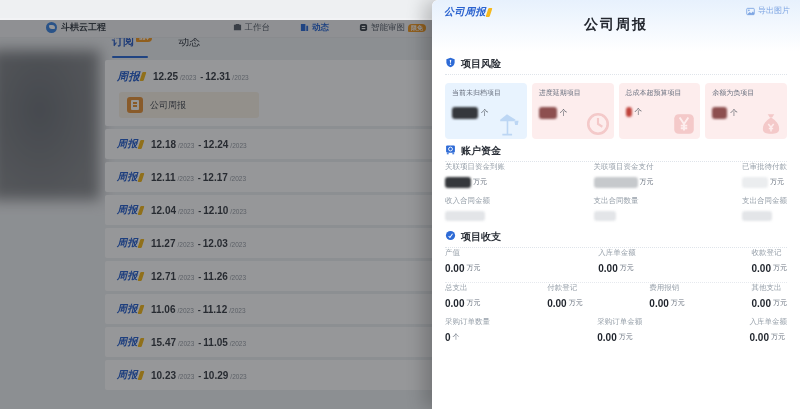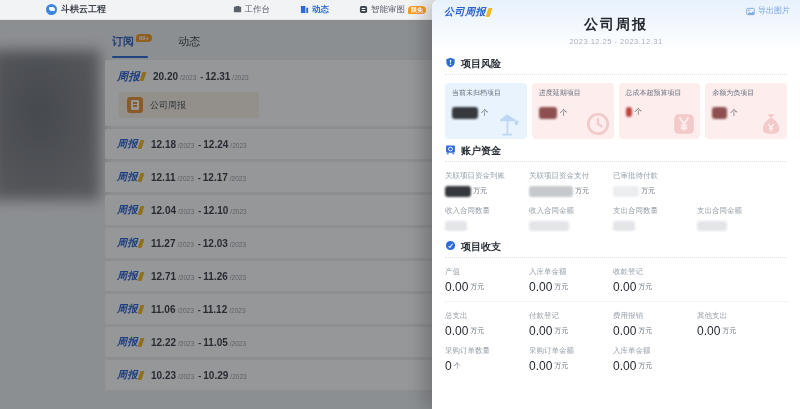--- a/index.html
+++ b/index.html
@@ -1,20 +1,20 @@
 <!DOCTYPE html>
 <html><head>
 <meta charset="utf-8">
 <style>
   html,body{margin:0;padding:0;background:#dfe1e4;}
   .screen{position:relative;width:800px;height:409px;overflow:hidden;
     font-family:"Liberation Sans","DejaVu Sans",sans-serif;background:#eef0f2;
     -webkit-font-smoothing:antialiased;}
   
-  .topbar{position:absolute;left:0;top:0;width:432px;height:20px;background:#f2f3f5;
+  .topbar{position:absolute;left:0;top:18px;width:432px;height:20px;background:#f2f3f5;
     display:flex;align-items:center;z-index:2;border-bottom:1px solid #e8eaec;box-sizing:border-box;}
   .brand{display:flex;align-items:center;gap:4px;margin-left:46px;font-size:9px;color:#3c424a;font-weight:bold;}
   .logo{width:11px;height:11px;border-radius:50%;background:#3f86e0;position:relative;display:inline-block;}
   .logo::after{content:"";position:absolute;left:2.5px;top:3px;width:6px;height:4px;background:#fff;border-radius:1px 3px 1px 3px;}
   .nav{display:flex;align-items:center;gap:30px;margin-left:auto;margin-right:6px;}
   .nav-item{display:flex;align-items:center;gap:3px;font-size:8.5px;color:#5a616b;cursor:pointer;white-space:nowrap;}
   .nav-item.active{color:#2e6bd6;font-weight:bold;}
   .nav-ico{width:9px;height:9px;display:inline-block;}
   .pill{display:inline-block;background:#f59b25;color:#fff;font-size:6px;font-style:normal;
     line-height:8px;padding:0 3px;border-radius:4px 4px 4px 1px;font-weight:bold;}
@@ -61,26 +61,26 @@
   .sec-title{font-size:10px;font-weight:bold;color:#2b3038;}
   .sec-ico{width:11px;height:11px;flex:none;}
   .cards{display:flex;gap:5px;margin:8px 0 2px;}
   .card{flex:1;height:46px;border-radius:4px;padding:5px 7px;position:relative;overflow:hidden;box-sizing:content-box;}
   .card.blue{background:#e8f3fe;}
   .card.red{background:#fdeded;}
   .card-label{font-size:7px;color:#6b7280;position:relative;z-index:1;white-space:nowrap;}
   .card-val{display:flex;align-items:center;gap:3px;margin-top:9px;position:relative;z-index:1;}
   .card .unit{font-size:7.5px;color:#555b63;}
   .wm{position:absolute;right:3px;bottom:2px;width:26px;height:26px;opacity:.75;}
-  .frow{display:flex;margin:9px 0 8px;}
+  .frow{display:flex;margin:0 0 8px;justify-content:space-between;}
   .field{width:84px;flex:none;}
   .field:last-child{width:auto;}
   .f-label{font-size:7.5px;color:#97a0aa;white-space:nowrap;}
   .f-val{margin-top:4px;display:flex;align-items:center;gap:2px;height:12px;}
-  .num{font-size:12px;font-weight:normal;color:#1f242c;}
+  .num{font-size:10px;font-weight:bold;color:#1f242c;}
   .f-unit{font-size:7px;color:#6b7480;}
   .divider{border-top:1px dotted #e6e9ee;margin:2px 0 0;}
   .blob{display:inline-block;height:11px;border-radius:3px;filter:blur(1.3px);}
   .t-dark{background:#35383c;} .t-red{background:#8d4f4f;} .t-crimson{background:#c0443c;}
   .t-gray{background:#c6c9cc;} .t-light{background:#ebedef;} .t-faint{background:#e3e5e8;}
 </style>
 </head>
 <body>
 
 <div class="screen">
@@ -130,21 +130,21 @@
     </div>
 
     <div class="list" id="report-list">
       <div class="report-group">
         <div class="report-head">
           <span class="stamp">
               <i>周报</i>
               <b></b>
             </span>
           <span class="dates">
-            <span class="d">20.20</span>
+            <span class="d">12.25</span>
               <i class="yy">/2023</i>
             <span class="dash">-</span>
             <span class="d">12.31</span>
               <i class="yy">/2023</i>
           </span>
         </div>
         <div class="child-card">
           <span class="doc-ico"></span>
           <span class="child-label">公司周报</span>
         </div>
@@ -233,21 +233,21 @@
             <i class="yy">/2023</i>
     </span>
   </div>
 
   <div class="report-row">
     <span class="stamp small">
             <i class="st">周报</i>
             <b></b>
           </span>
     <span class="dates">
-      <span class="d ds">12.22</span>
+      <span class="d ds">15.47</span>
             <i class="yy">/2023</i>
       <span class="dash">-</span>
       <span class="d de">11.05</span>
             <i class="yy">/2023</i>
     </span>
   </div>
 
   <div class="report-row">
     <span class="stamp small">
             <i class="st">周报</i>
@@ -274,21 +274,20 @@
         </span>
       <div class="export-btn">
         <svg width="9" height="9" viewBox="0 0 10 10">
             <rect x="0.8" y="1.5" width="8.4" height="7" rx="1" fill="none" stroke="#7fa6e3" stroke-width="1"></rect>
             <circle cx="3.2" cy="3.8" r=".9" fill="#7fa6e3"></circle>
             <path d="M2 7.6l2.2-2 1.6 1.3L7.6 5l1.4 1.6v2H2z" fill="#7fa6e3"></path>
           </svg>
         <span>导出图片</span>
       </div>
       <div class="drawer-title">公司周报</div>
-      <div class="drawer-sub">2023.12.25 - 2023.12.31</div>
     </div>
 
     <div class="secs">
 
       <div class="sec-head">
         <svg class="sec-ico" viewBox="0 0 12 12">
             <path d="M6 .8l4.5 1.6v3.2c0 2.6-1.9 4.8-4.5 5.6C3.4 10.4 1.5 8.2 1.5 5.6V2.4L6 .8z" fill="#2e6bd6"></path>
             <rect x="5.4" y="3" width="1.2" height="3.4" rx=".6" fill="#fff"></rect>
             <circle cx="6" cy="7.8" r=".8" fill="#fff"></circle>
           </svg>
@@ -369,26 +368,20 @@
             <div class="f-label">已审批待付款</div>
             <div class="f-val">
               <span class="blob t-light" style="width: 26px; height: 11px;"></span>
               <span class="f-unit">万元</span>
             </div>
           </div>
         </div>
 
       <div class="frow" id="contract-fields">
           <div class="field">
-            <div class="f-label">收入合同数量</div>
-            <div class="f-val">
-              <span class="blob t-faint" style="width: 22px; height: 10px;"></span>
-            </div>
-          </div>
-          <div class="field">
             <div class="f-label">收入合同金额</div>
             <div class="f-val">
               <span class="blob t-faint" style="width: 40px; height: 10px;"></span>
             </div>
           </div>
           <div class="field">
             <div class="f-label">支出合同数量</div>
             <div class="f-val">
               <span class="blob t-faint" style="width: 22px; height: 10px;"></span>
             </div>

